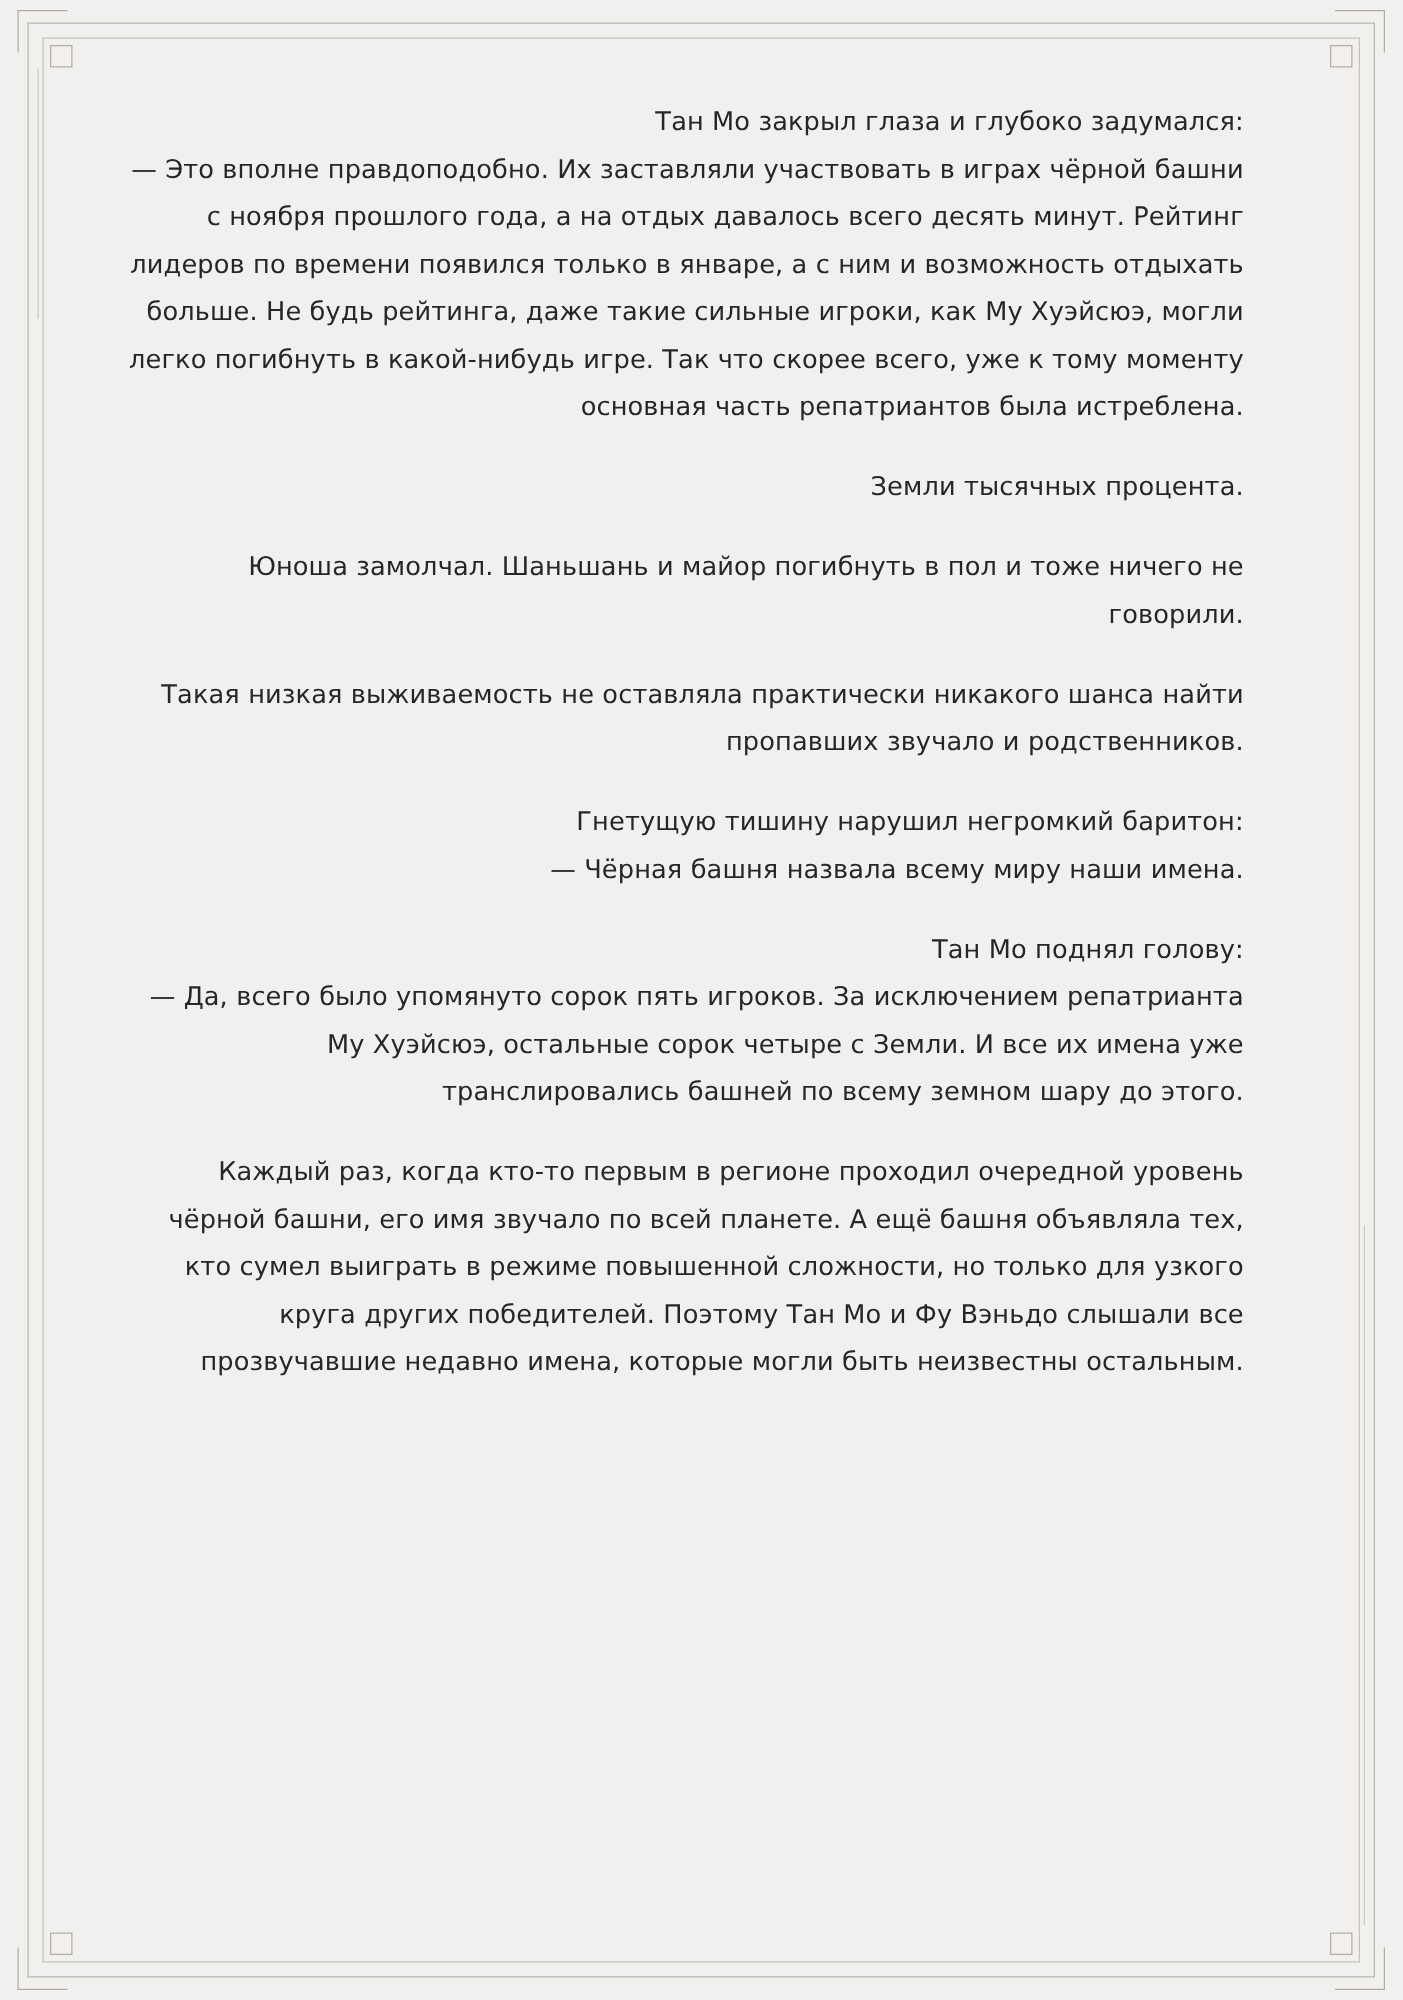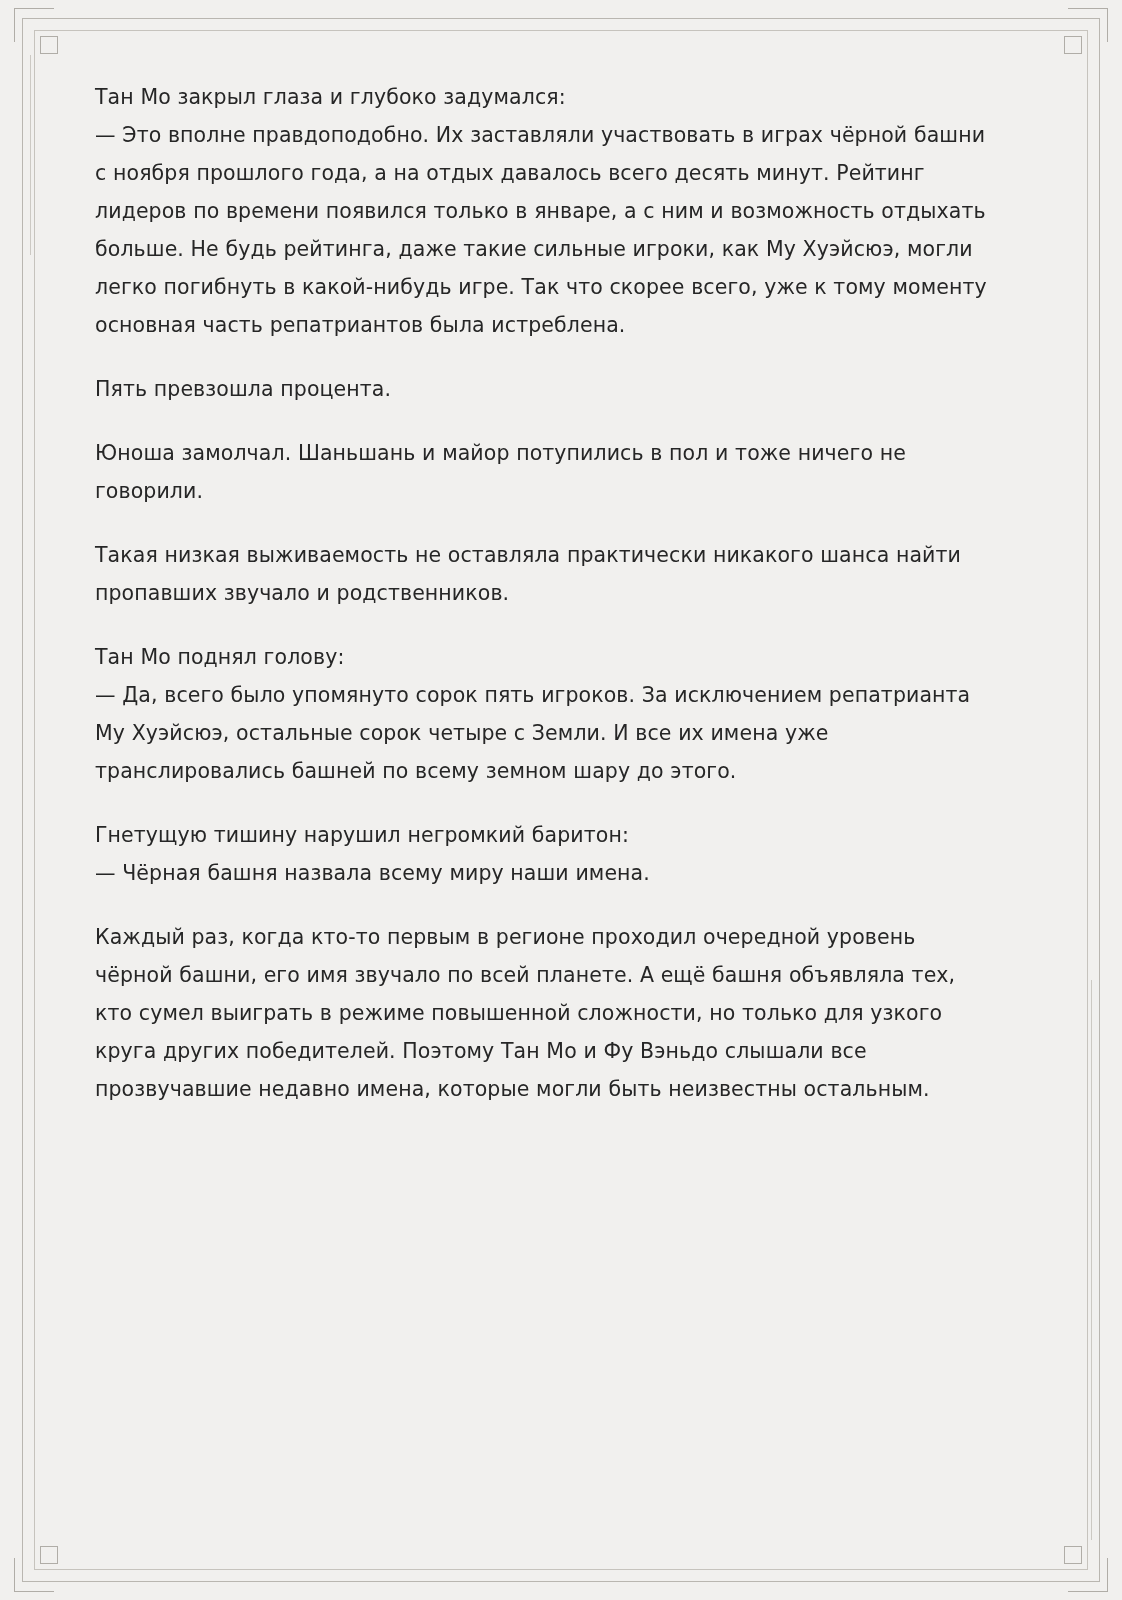--- a/index.html
+++ b/index.html
@@ -71,20 +71,21 @@
   }
   .rail.left  { left: 30px;  top: 55px;  height: 200px; }
   .rail.right { right: 30px; top: 980px; height: 560px; }
 
   
   .content {
     position: absolute;
     left: 95px;
     top: 78px;
     width: 900px;
+    text-align: right;
   }
   .para {
     font-size: 20.5px;
     line-height: 38px;
     letter-spacing: 0.1px;
     margin: 0 0 26px 0;
     color: #262626;
     white-space: pre-line;
   }
   .para:last-child { margin-bottom: 0; }
@@ -117,23 +118,23 @@
   <div class="tick b2"></div>
   <div class="tick b3"></div>
   <div class="tick b4"></div>
 
   <div class="rail left"></div>
   <div class="rail right"></div>
 
   <div class="content">
     <p class="para">Тан Мо закрыл глаза и глубоко задумался:
 — Это вполне правдоподобно. Их заставляли участвовать в играх чёрной башни с ноября прошлого года, а на отдых давалось всего десять минут. Рейтинг лидеров по времени появился только в январе, а с ним и возможность отдыхать больше. Не будь рейтинга, даже такие сильные игроки, как Му Хуэйсюэ, могли легко погибнуть в какой-нибудь игре. Так что скорее всего, уже к тому моменту основная часть репатриантов была истреблена.</p>
-    <p class="para">Пять превзошла процента.</p>
-    <p class="para">Юноша замолчал. Шаньшань и майор потупились в пол и тоже ничего не говорили.</p>
+    <p class="para">Земли тысячных процента.</p>
+    <p class="para">Юноша замолчал. Шаньшань и майор погибнуть в пол и тоже ничего не говорили.</p>
     <p class="para">Такая низкая выживаемость не оставляла практически никакого шанса найти пропавших звучало и родственников.</p>
+    <p class="para">Гнетущую тишину нарушил негромкий баритон:
+— Чёрная башня назвала всему миру наши имена.</p>
     <p class="para">Тан Мо поднял голову:
 — Да, всего было упомянуто сорок пять игроков. За исключением репатрианта Му Хуэйсюэ, остальные сорок четыре с Земли. И все их имена уже транслировались башней по всему земном шару до этого.</p>
-    <p class="para">Гнетущую тишину нарушил негромкий баритон:
-— Чёрная башня назвала всему миру наши имена.</p>
     <p class="para">Каждый раз, когда кто-то первым в регионе проходил очередной уровень чёрной башни, его имя звучало по всей планете. А ещё башня объявляла тех, кто сумел выиграть в режиме повышенной сложности, но только для узкого круга других победителей. Поэтому Тан Мо и Фу Вэньдо слышали все прозвучавшие недавно имена, которые могли быть неизвестны остальным.</p>
   </div>
 
 </div>
 
 </body></html>

